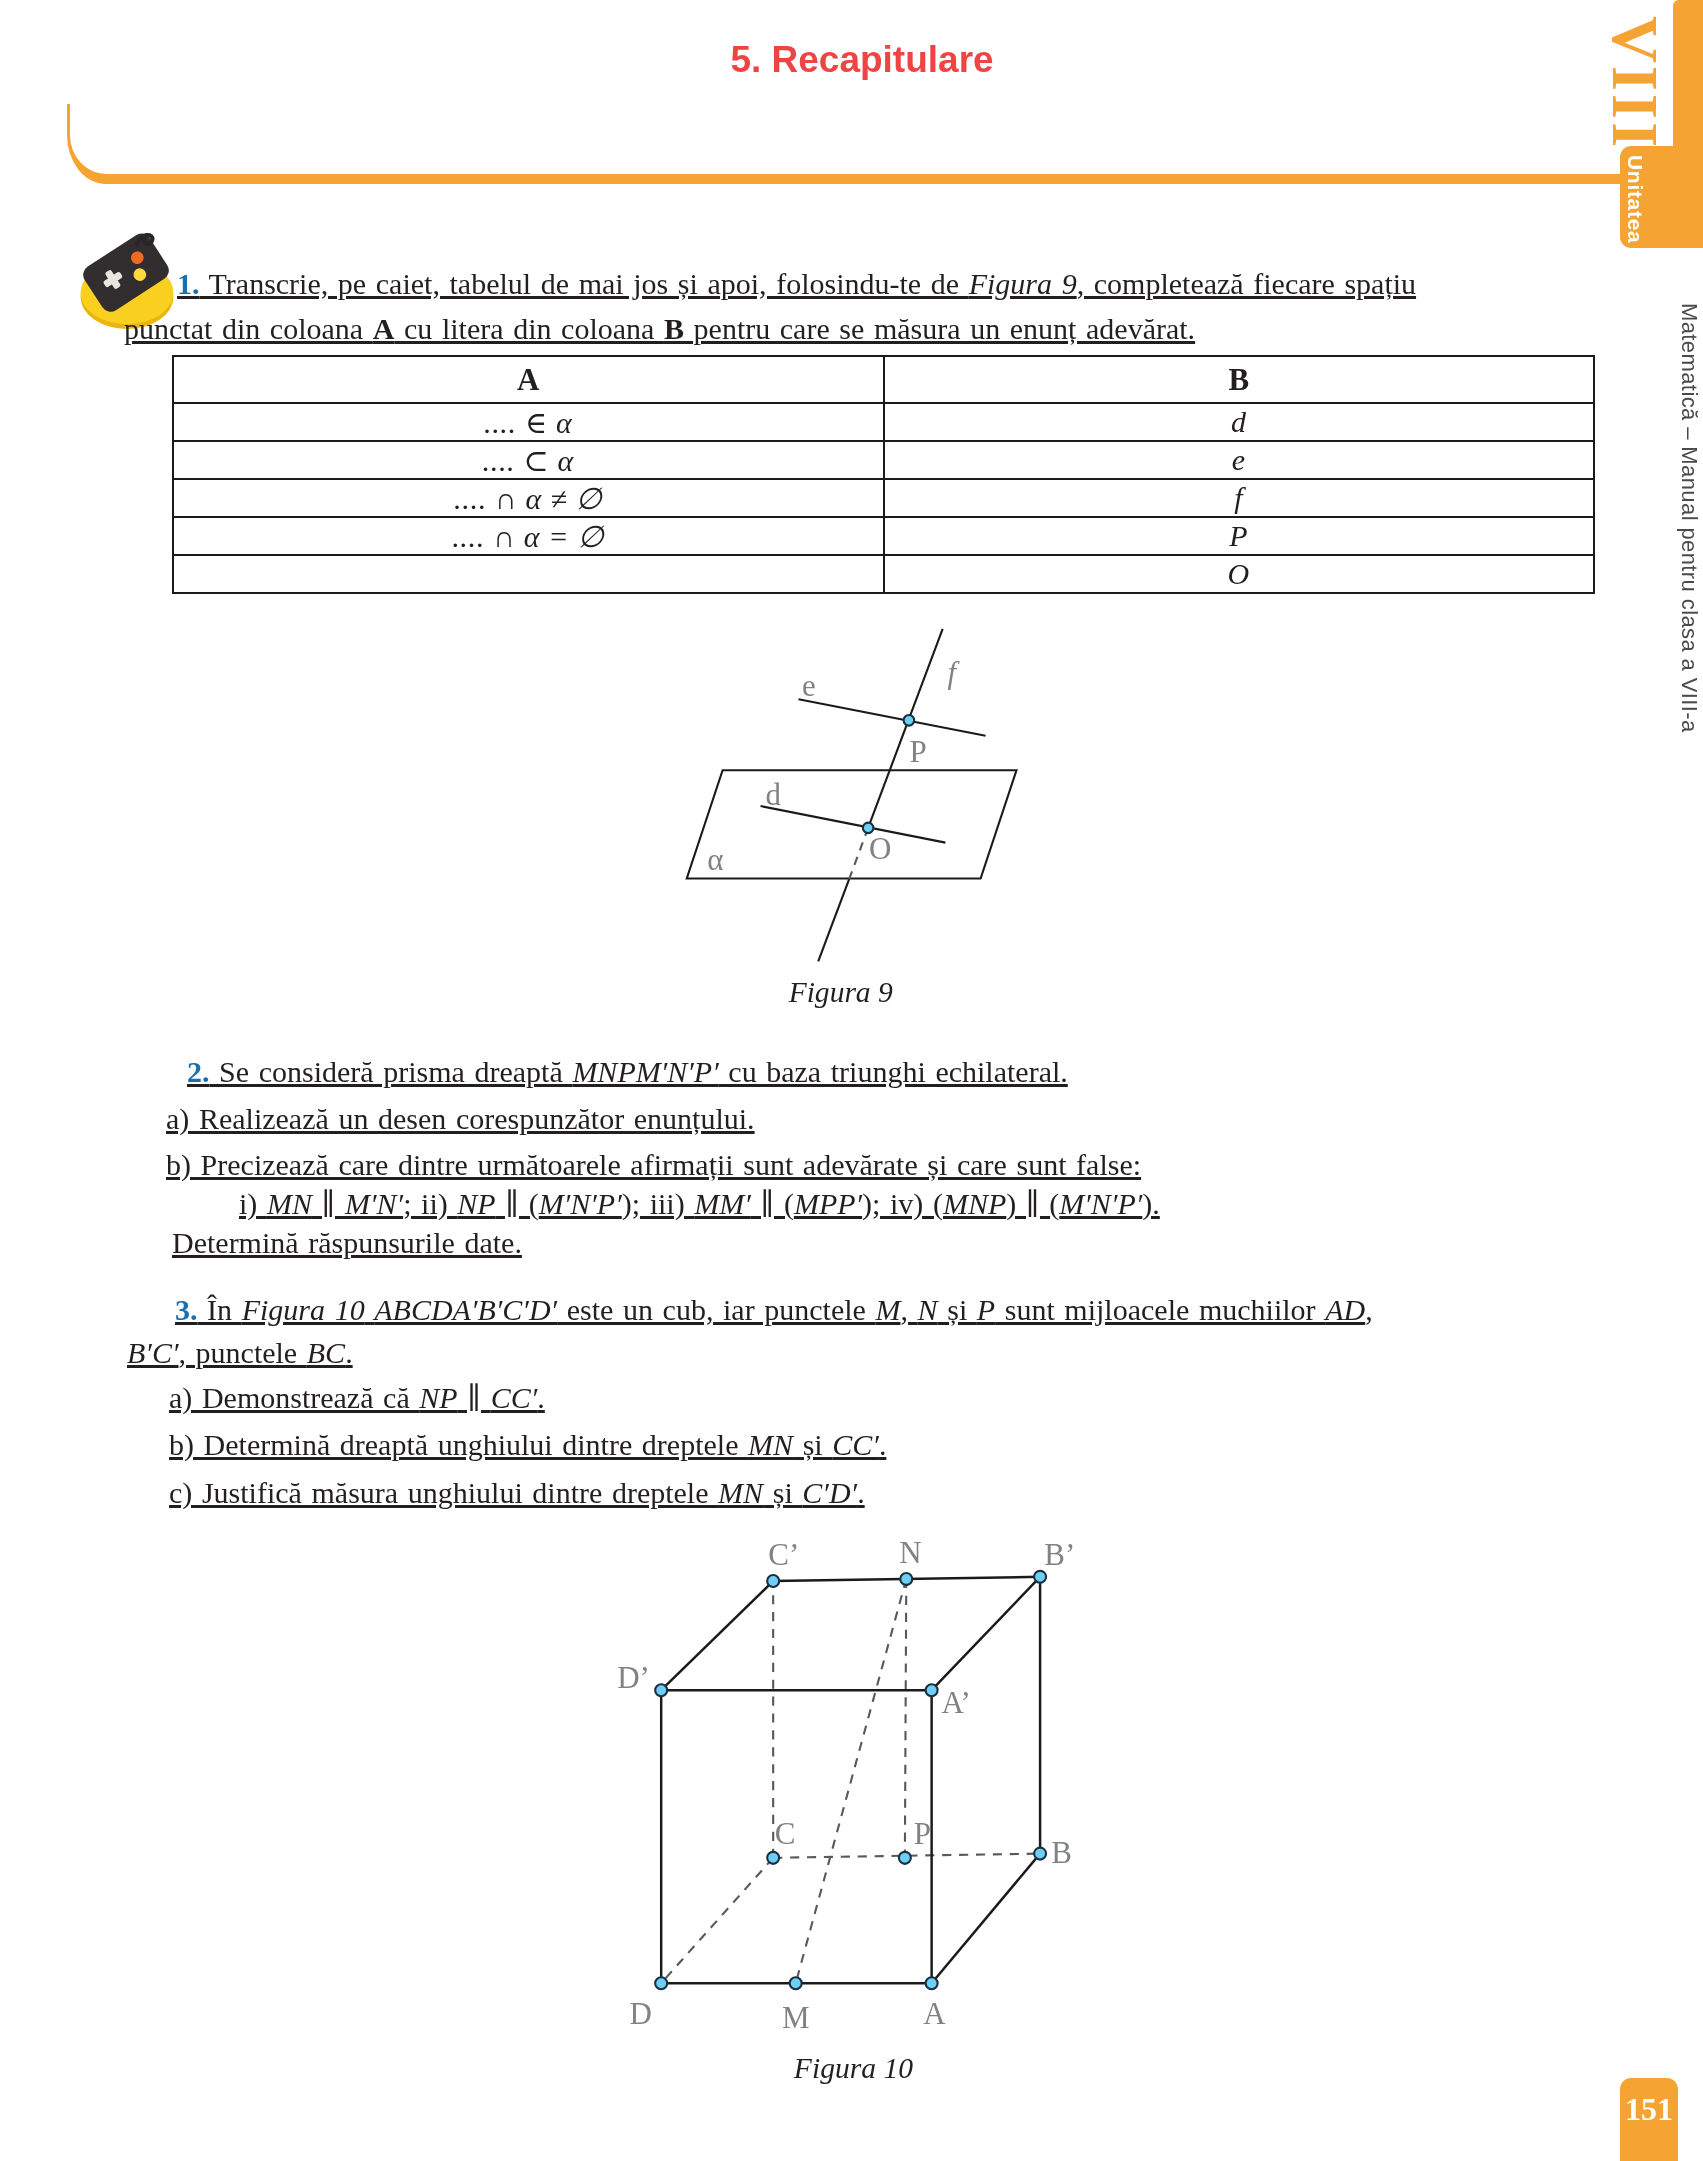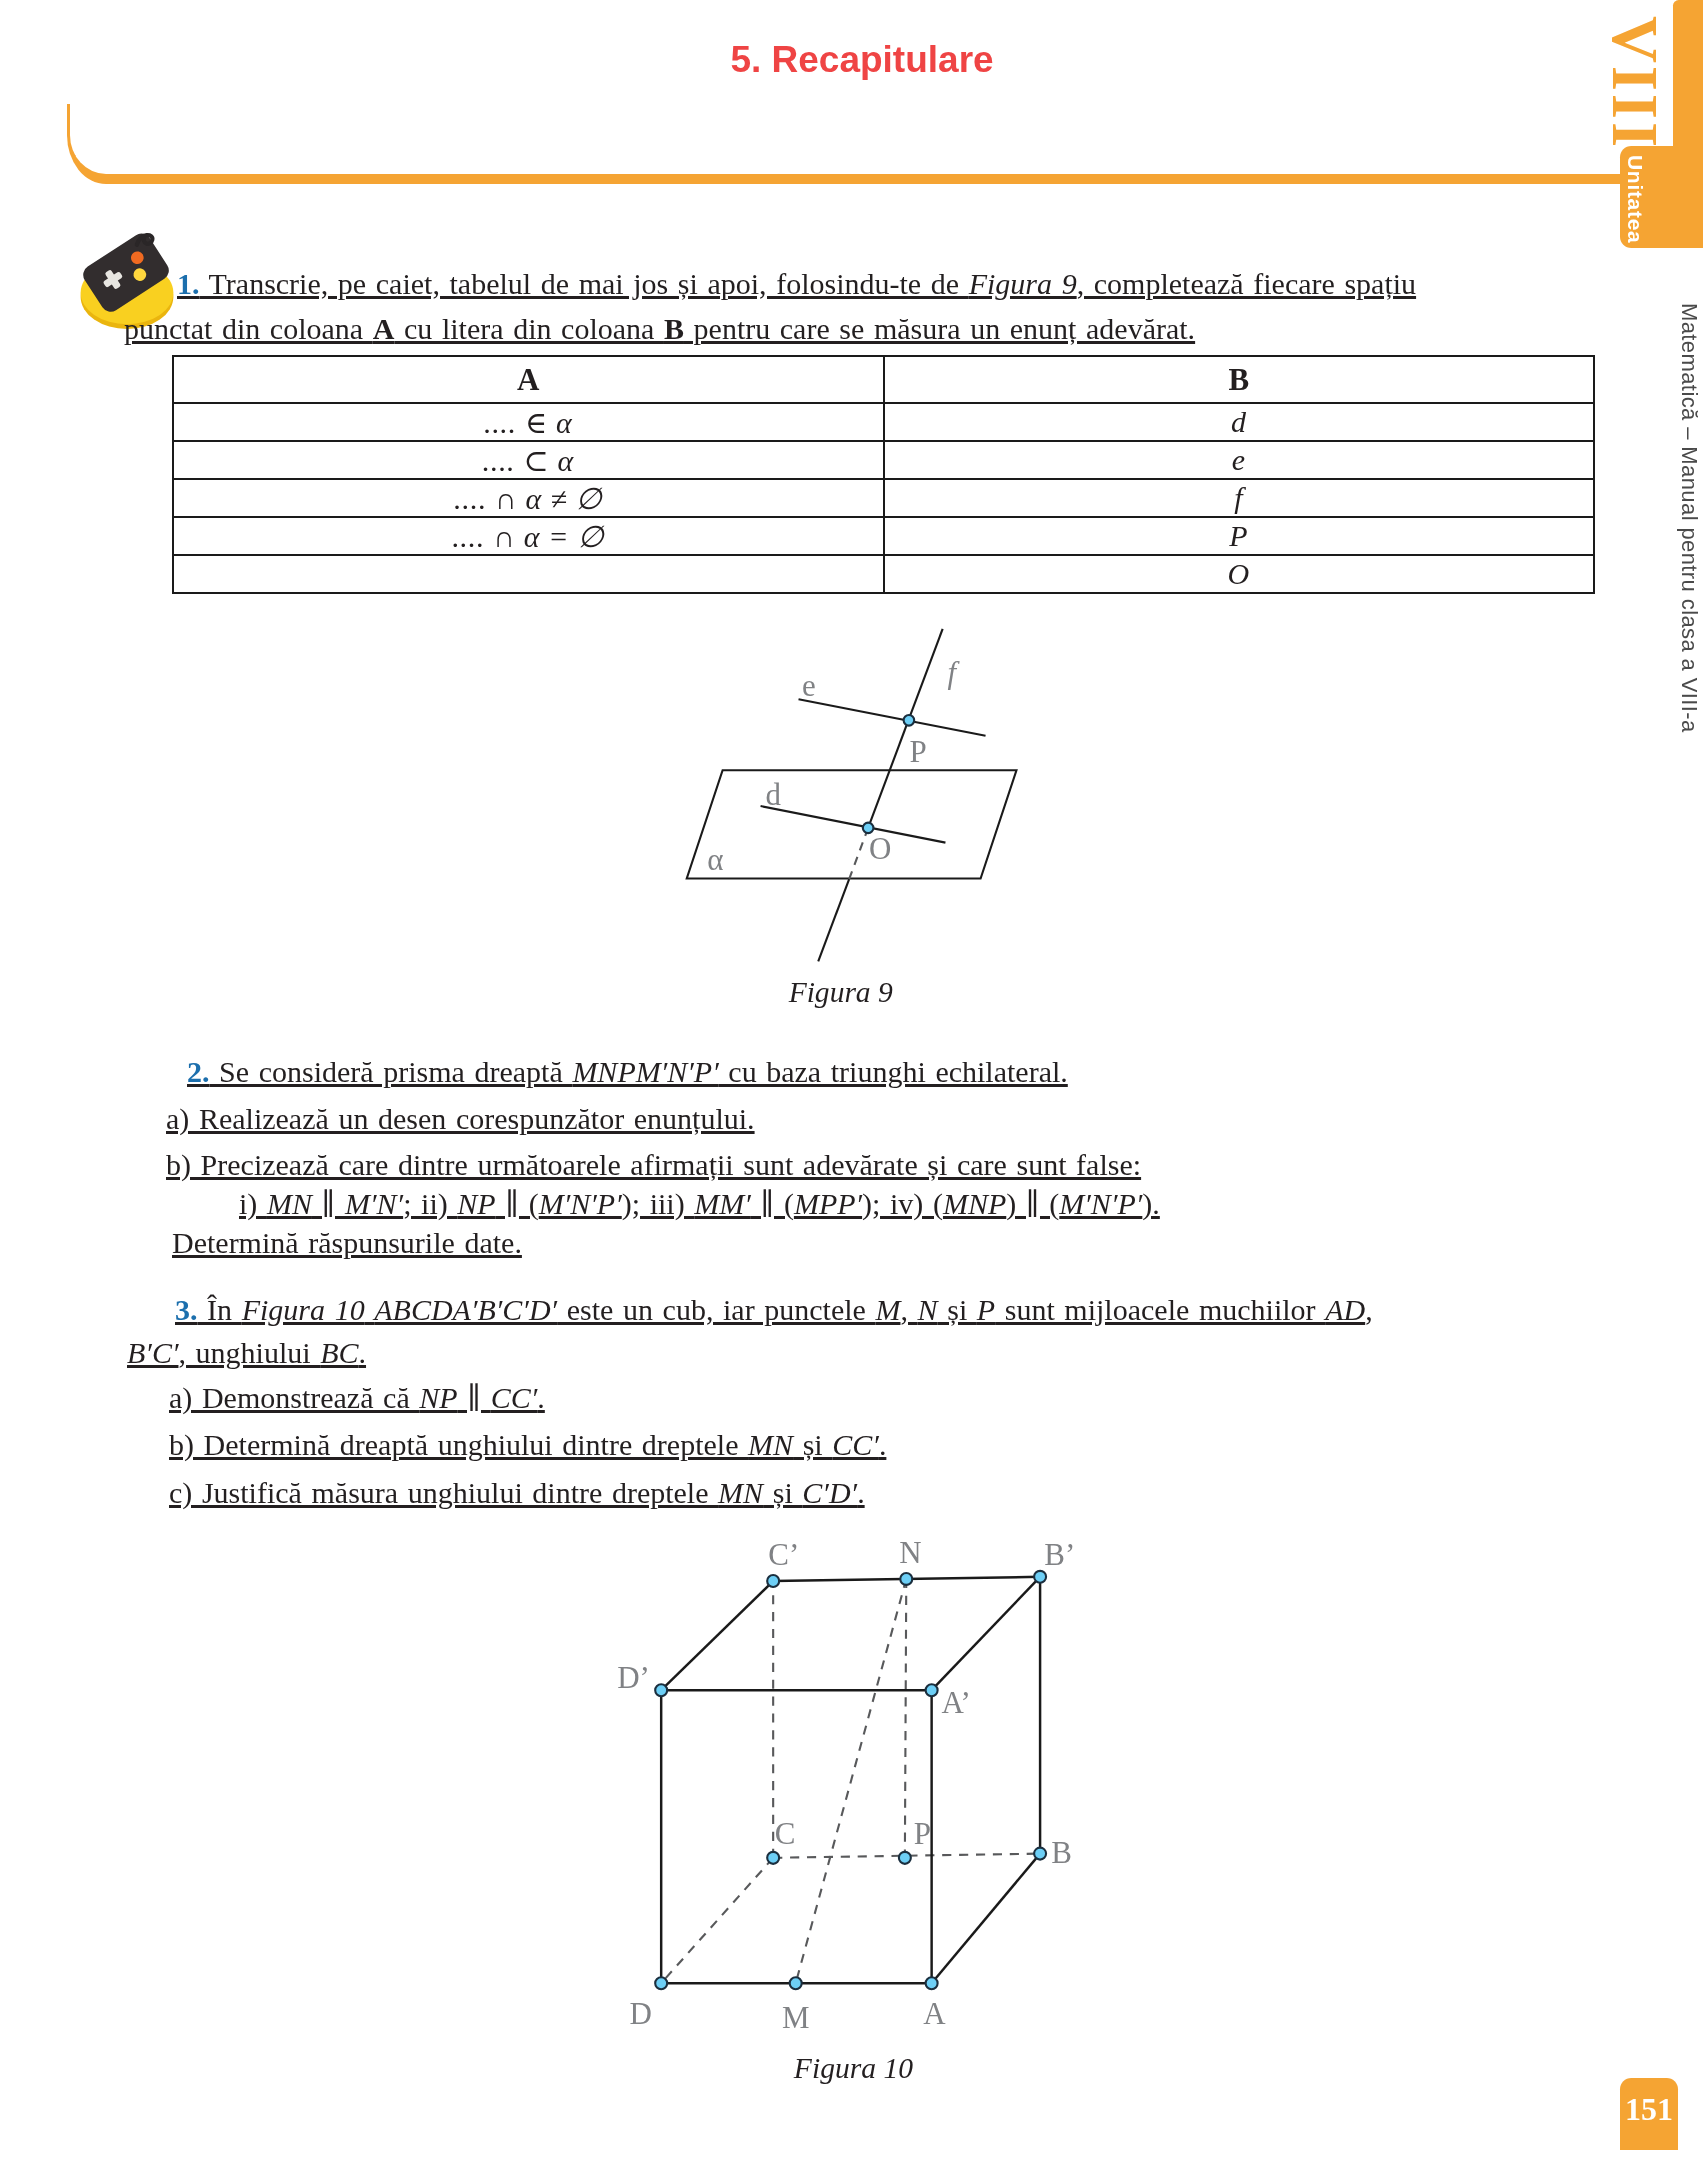--- a/index.html
+++ b/index.html
@@ -31,21 +31,21 @@
   .spine-title{position:absolute;left:1674px;top:303px;height:556px;
         font:400 22px/30px "Liberation Sans","DejaVu Sans",sans-serif;
         color:#4a4a4a;letter-spacing:0.4px;}
   table.match{position:absolute;left:172px;top:355px;width:1423px;
         border-collapse:collapse;table-layout:fixed;}
   table.match th,table.match td{border:2.1px solid #1a1a1a;text-align:center;
         vertical-align:middle;padding:0;}
   table.match th{height:45px;font:700 31px "Liberation Serif","DejaVu Serif",serif;}
   table.match td{height:36px;font:400 30px "Liberation Serif","DejaVu Serif",serif;
         font-style:italic;letter-spacing:0.7px;}
-  .pagenum-tab{position:absolute;left:1620px;top:2078px;width:58px;height:72px;
+  .pagenum-tab{position:absolute;left:1620px;top:2078px;width:58px;height:84px;
         background:#f5a433;border-radius:11.3px 11.3px 0 0;text-align:center;}
   .pagenum{font:700 32px/62px "Liberation Serif","DejaVu Serif",serif;color:#fff;}
   svg text{font-family:"Liberation Serif","DejaVu Serif",serif;}
   .figlabel{fill:#808285;font-size:44px;}
   .figcaption{fill:#231f20;font-size:42px;font-style:italic;}
 </style>
 </head>
 <body>
 
 <div class="page-title">5. Recapitulare</div>
@@ -120,21 +120,21 @@
   <text x="240" y="545" class="figcaption" text-anchor="middle">Figura 9</text>
 </svg>
 
 <div class="line" style="left:187px;top:1053px"><span class="seg-n">2.</span><span>  Se consideră prisma dreaptă </span><span class="seg-i">MNPM′N′P′</span><span> cu baza triunghi echilateral.</span></div>
 <div class="line" style="left:166px;top:1100px"><span>a) Realizează un desen corespunzător enunțului.</span></div>
 <div class="line" style="left:166px;top:1146px"><span>b) Precizează care dintre următoarele afirmații sunt adevărate și care sunt false:</span></div>
 <div class="line" style="left:239px;top:1185px"><span>i) </span><span class="seg-i">MN</span><span> ∥ </span><span class="seg-i">M′N′</span><span>; ii) </span><span class="seg-i">NP</span><span> ∥ (</span><span class="seg-i">M′N′P′</span><span>); iii) </span><span class="seg-i">MM′</span><span> ∥ (</span><span class="seg-i">MPP′</span><span>); iv) (</span><span class="seg-i">MNP</span><span>) ∥ (</span><span class="seg-i">M′N′P′</span><span>).</span></div>
 <div class="line" style="left:172px;top:1224px"><span>Determină răspunsurile date.</span></div>
 
 <div class="line" style="left:175px;top:1291px"><span class="seg-n">3.</span><span> În </span><span class="seg-i">Figura 10</span><span> </span><span class="seg-i">ABCDA′B′C′D′</span><span> este un cub, iar punctele </span><span class="seg-i">M</span><span>, </span><span class="seg-i">N</span><span> și </span><span class="seg-i">P</span><span> sunt mijloacele muchiilor </span><span class="seg-i">AD</span><span>,</span></div>
-<div class="line" style="left:127px;top:1334px"><span class="seg-i">B′C′</span><span>, unghiului </span><span class="seg-i">BC</span><span>.</span></div>
+<div class="line" style="left:127px;top:1334px"><span class="seg-i">B′C′</span><span>, punctele </span><span class="seg-i">BC</span><span>.</span></div>
 <div class="line" style="left:169px;top:1379px"><span>a) Demonstrează că </span><span class="seg-i">NP</span><span> ∥ </span><span class="seg-i">CC′</span><span>.</span></div>
 <div class="line" style="left:169px;top:1426px"><span>b) Determină dreaptă unghiului dintre dreptele </span><span class="seg-i">MN</span><span> și </span><span class="seg-i">CC′</span><span>.</span></div>
 <div class="line" style="left:169px;top:1474px"><span>c) Justifică măsura unghiului dintre dreptele </span><span class="seg-i">MN</span><span> și </span><span class="seg-i">C′D′</span><span>.</span></div>
 
 <svg class="abs" style="left:609px;top:1524px" width="472" height="574" viewBox="0 0 670 815">
 
   <g stroke="#58595b" stroke-width="3" stroke-dasharray="13 11">
     <line x1="233" y1="474" x2="233" y2="81"></line>
     <line x1="233" y1="474" x2="74" y2="652"></line>
     <line x1="233" y1="474" x2="612" y2="468"></line>

